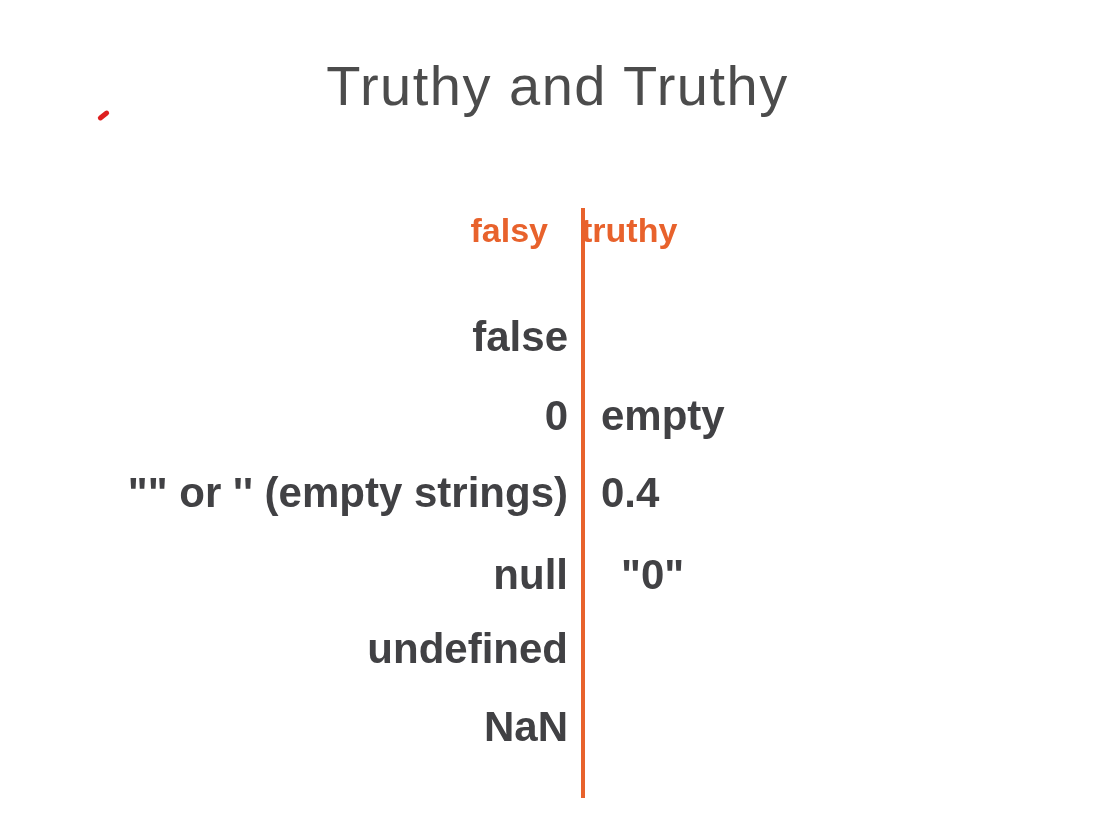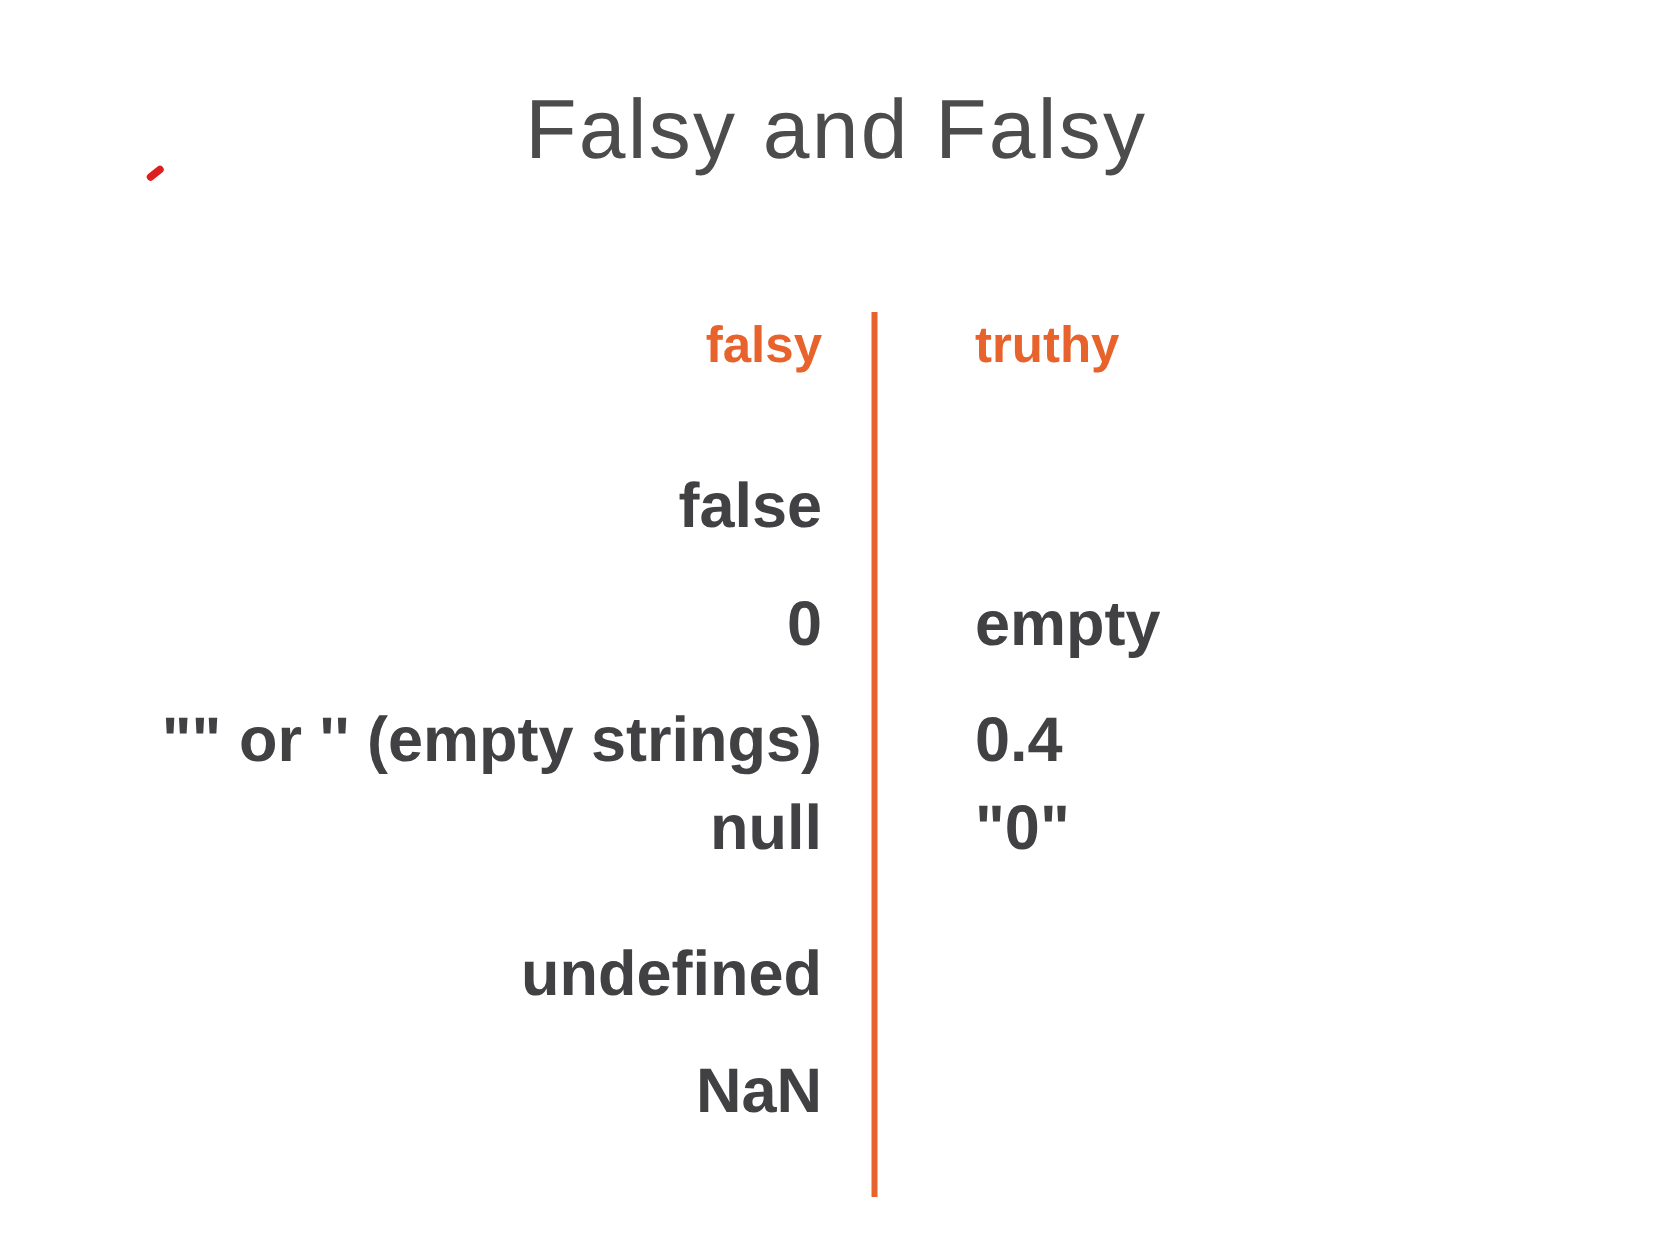--- a/index.html
+++ b/index.html
@@ -54,48 +54,49 @@
     width: 963px;
     display: flex;
     line-height: 1;
   }
   .cell-left {
     width: 548px;
     text-align: right;
     white-space: nowrap;
   }
   .cell-right {
-    margin-left: 102px;
+    margin-left: 33px;
     text-align: center;
     white-space: nowrap;
   }
   .header-row {
     top: 213px;
     font-size: 34px;
     font-weight: 700;
     color: var(--accent_orange, #E8622C);
   }
   .body-row {
     font-size: 42px;
     font-weight: 700;
     color: var(--body_gray, #414144);
+    padding-left: 20px;
   }
   .r0 { top: 316px; }
   .r1 { top: 395px; }
   .r2 { top: 472px; }
-  .r3 { top: 531px; }
+  .r3 { top: 554px; gap: 20px; }
   .r4 { top: 628px; }
   .r5 { top: 706px; }
 </style>
 </head>
 <body>
 
 <div class="slide">
 
-  <div class="title">Falsy and Falsy</div>
+  <div class="title">Truthy and Truthy</div>
 
   <div class="red-mark"></div>
 
   <div class="divider"></div>
 
   <div class="row header-row">
     <div class="cell-left">falsy</div>
     <div class="cell-right">truthy</div>
   </div>
 

